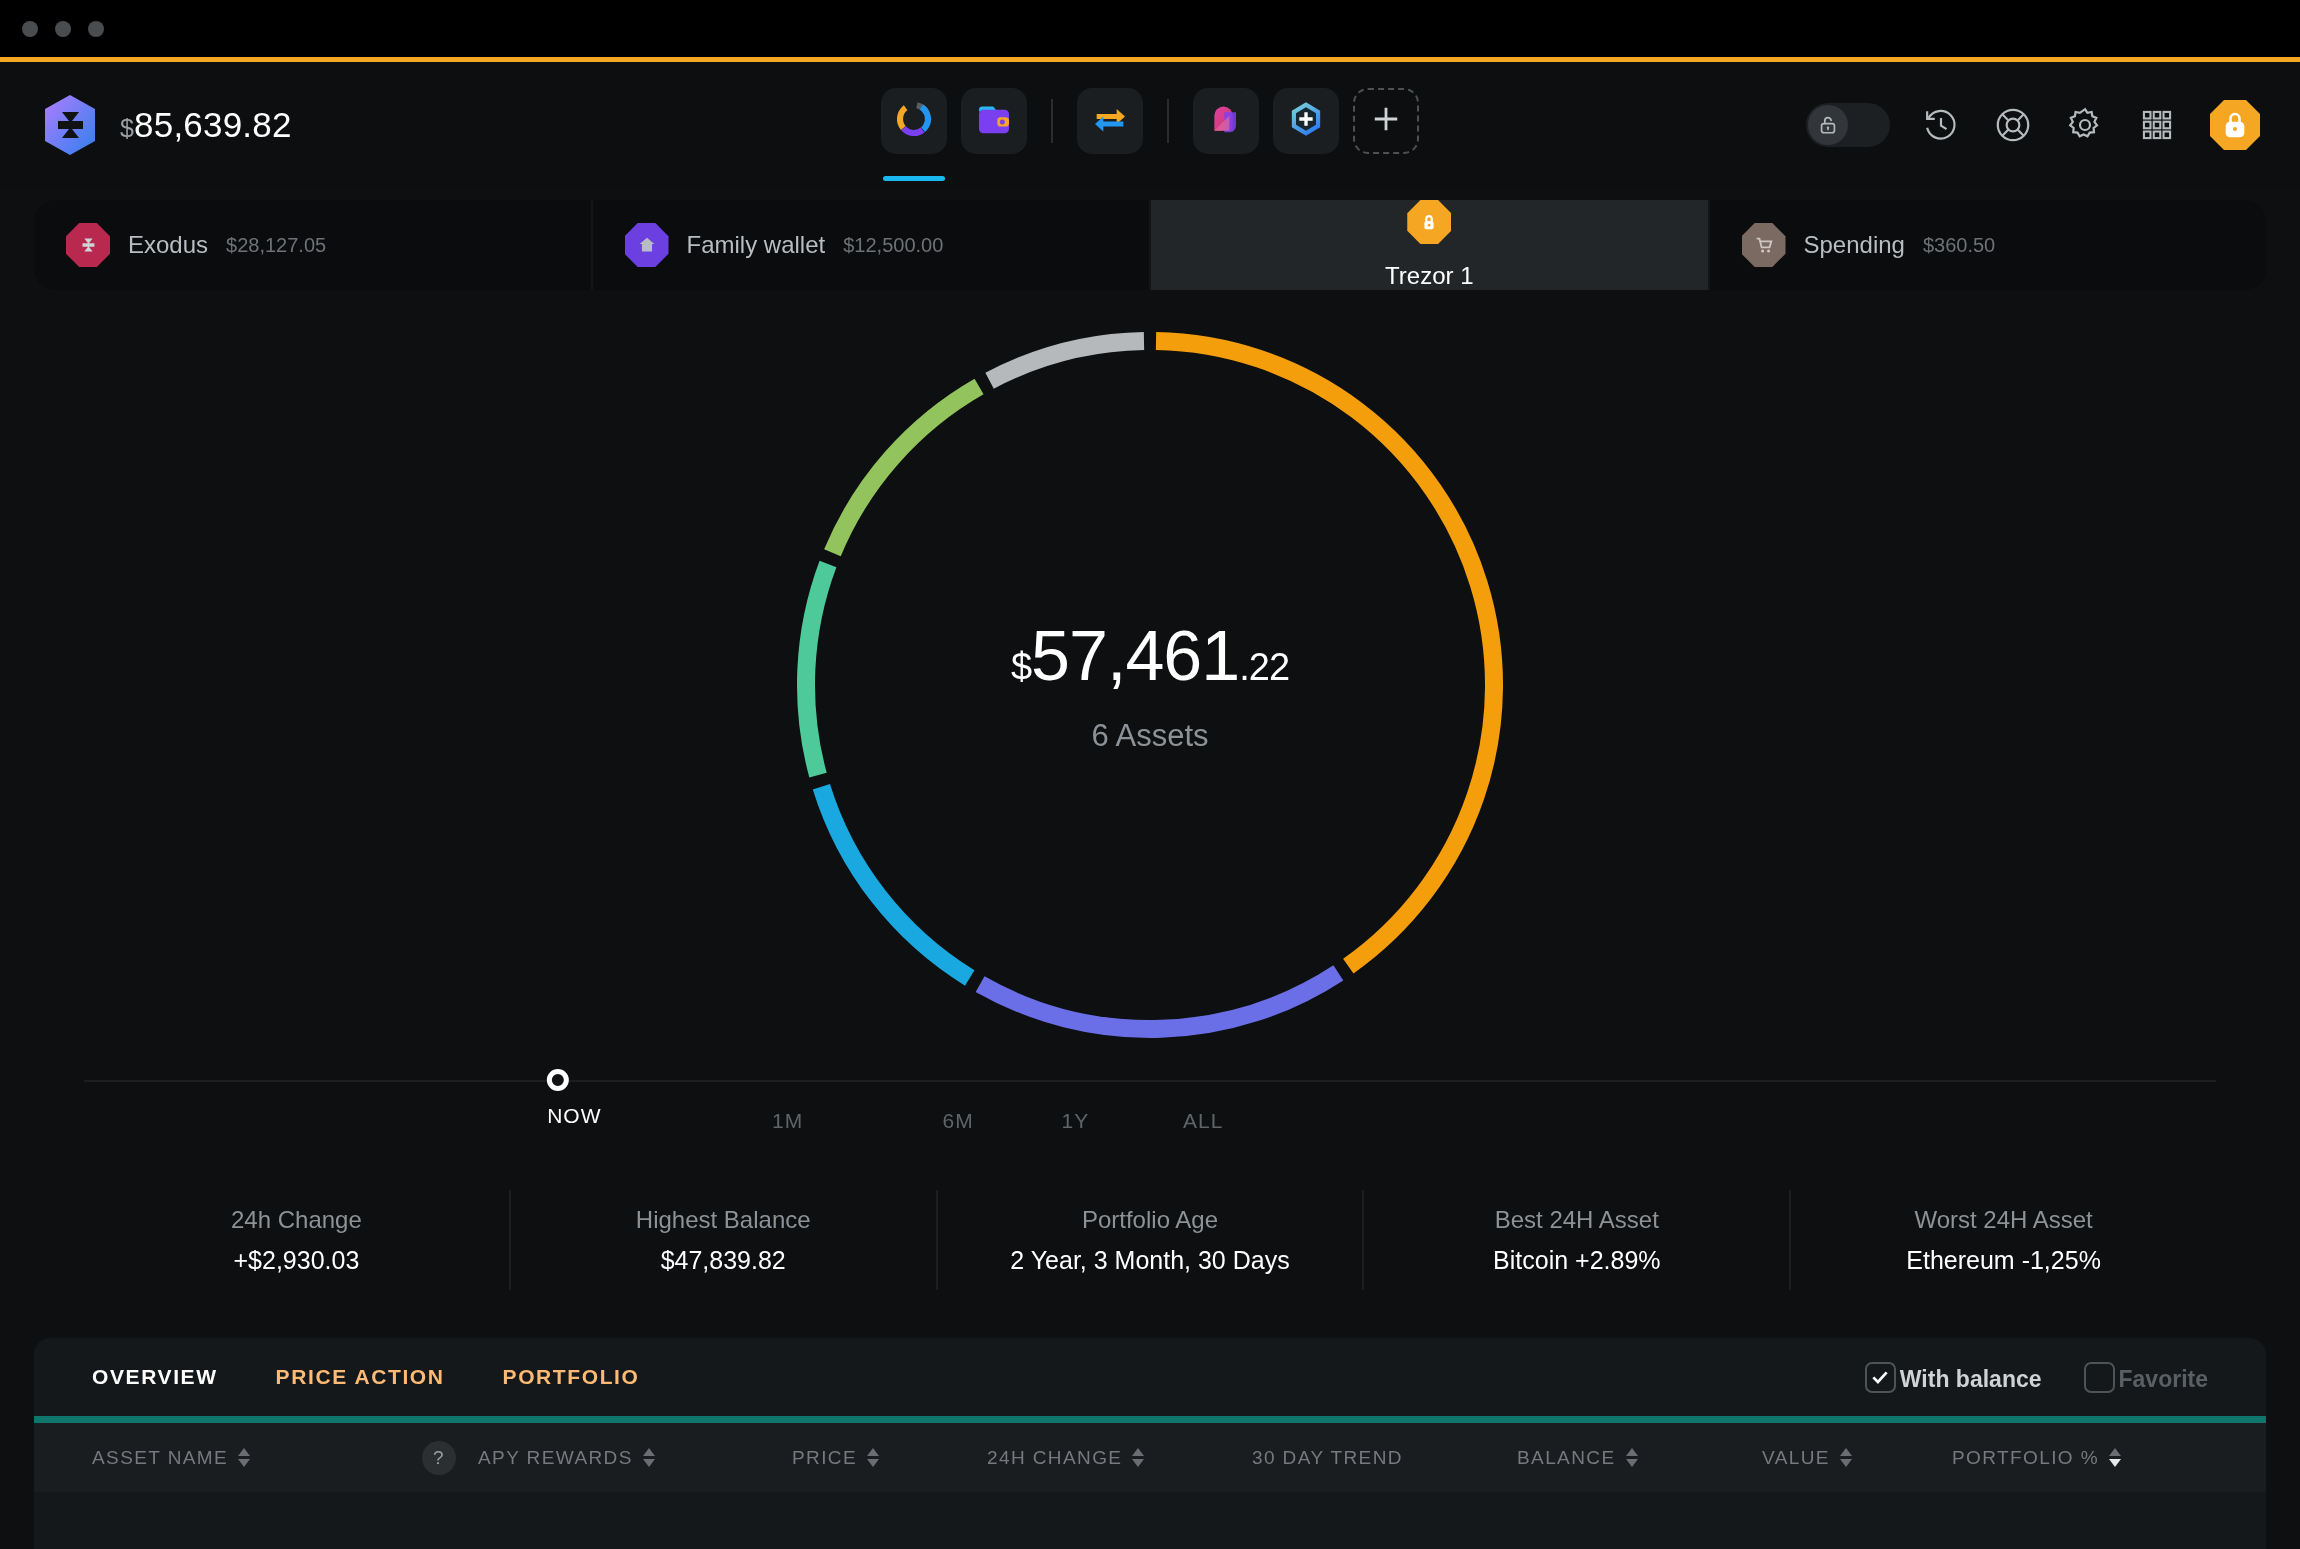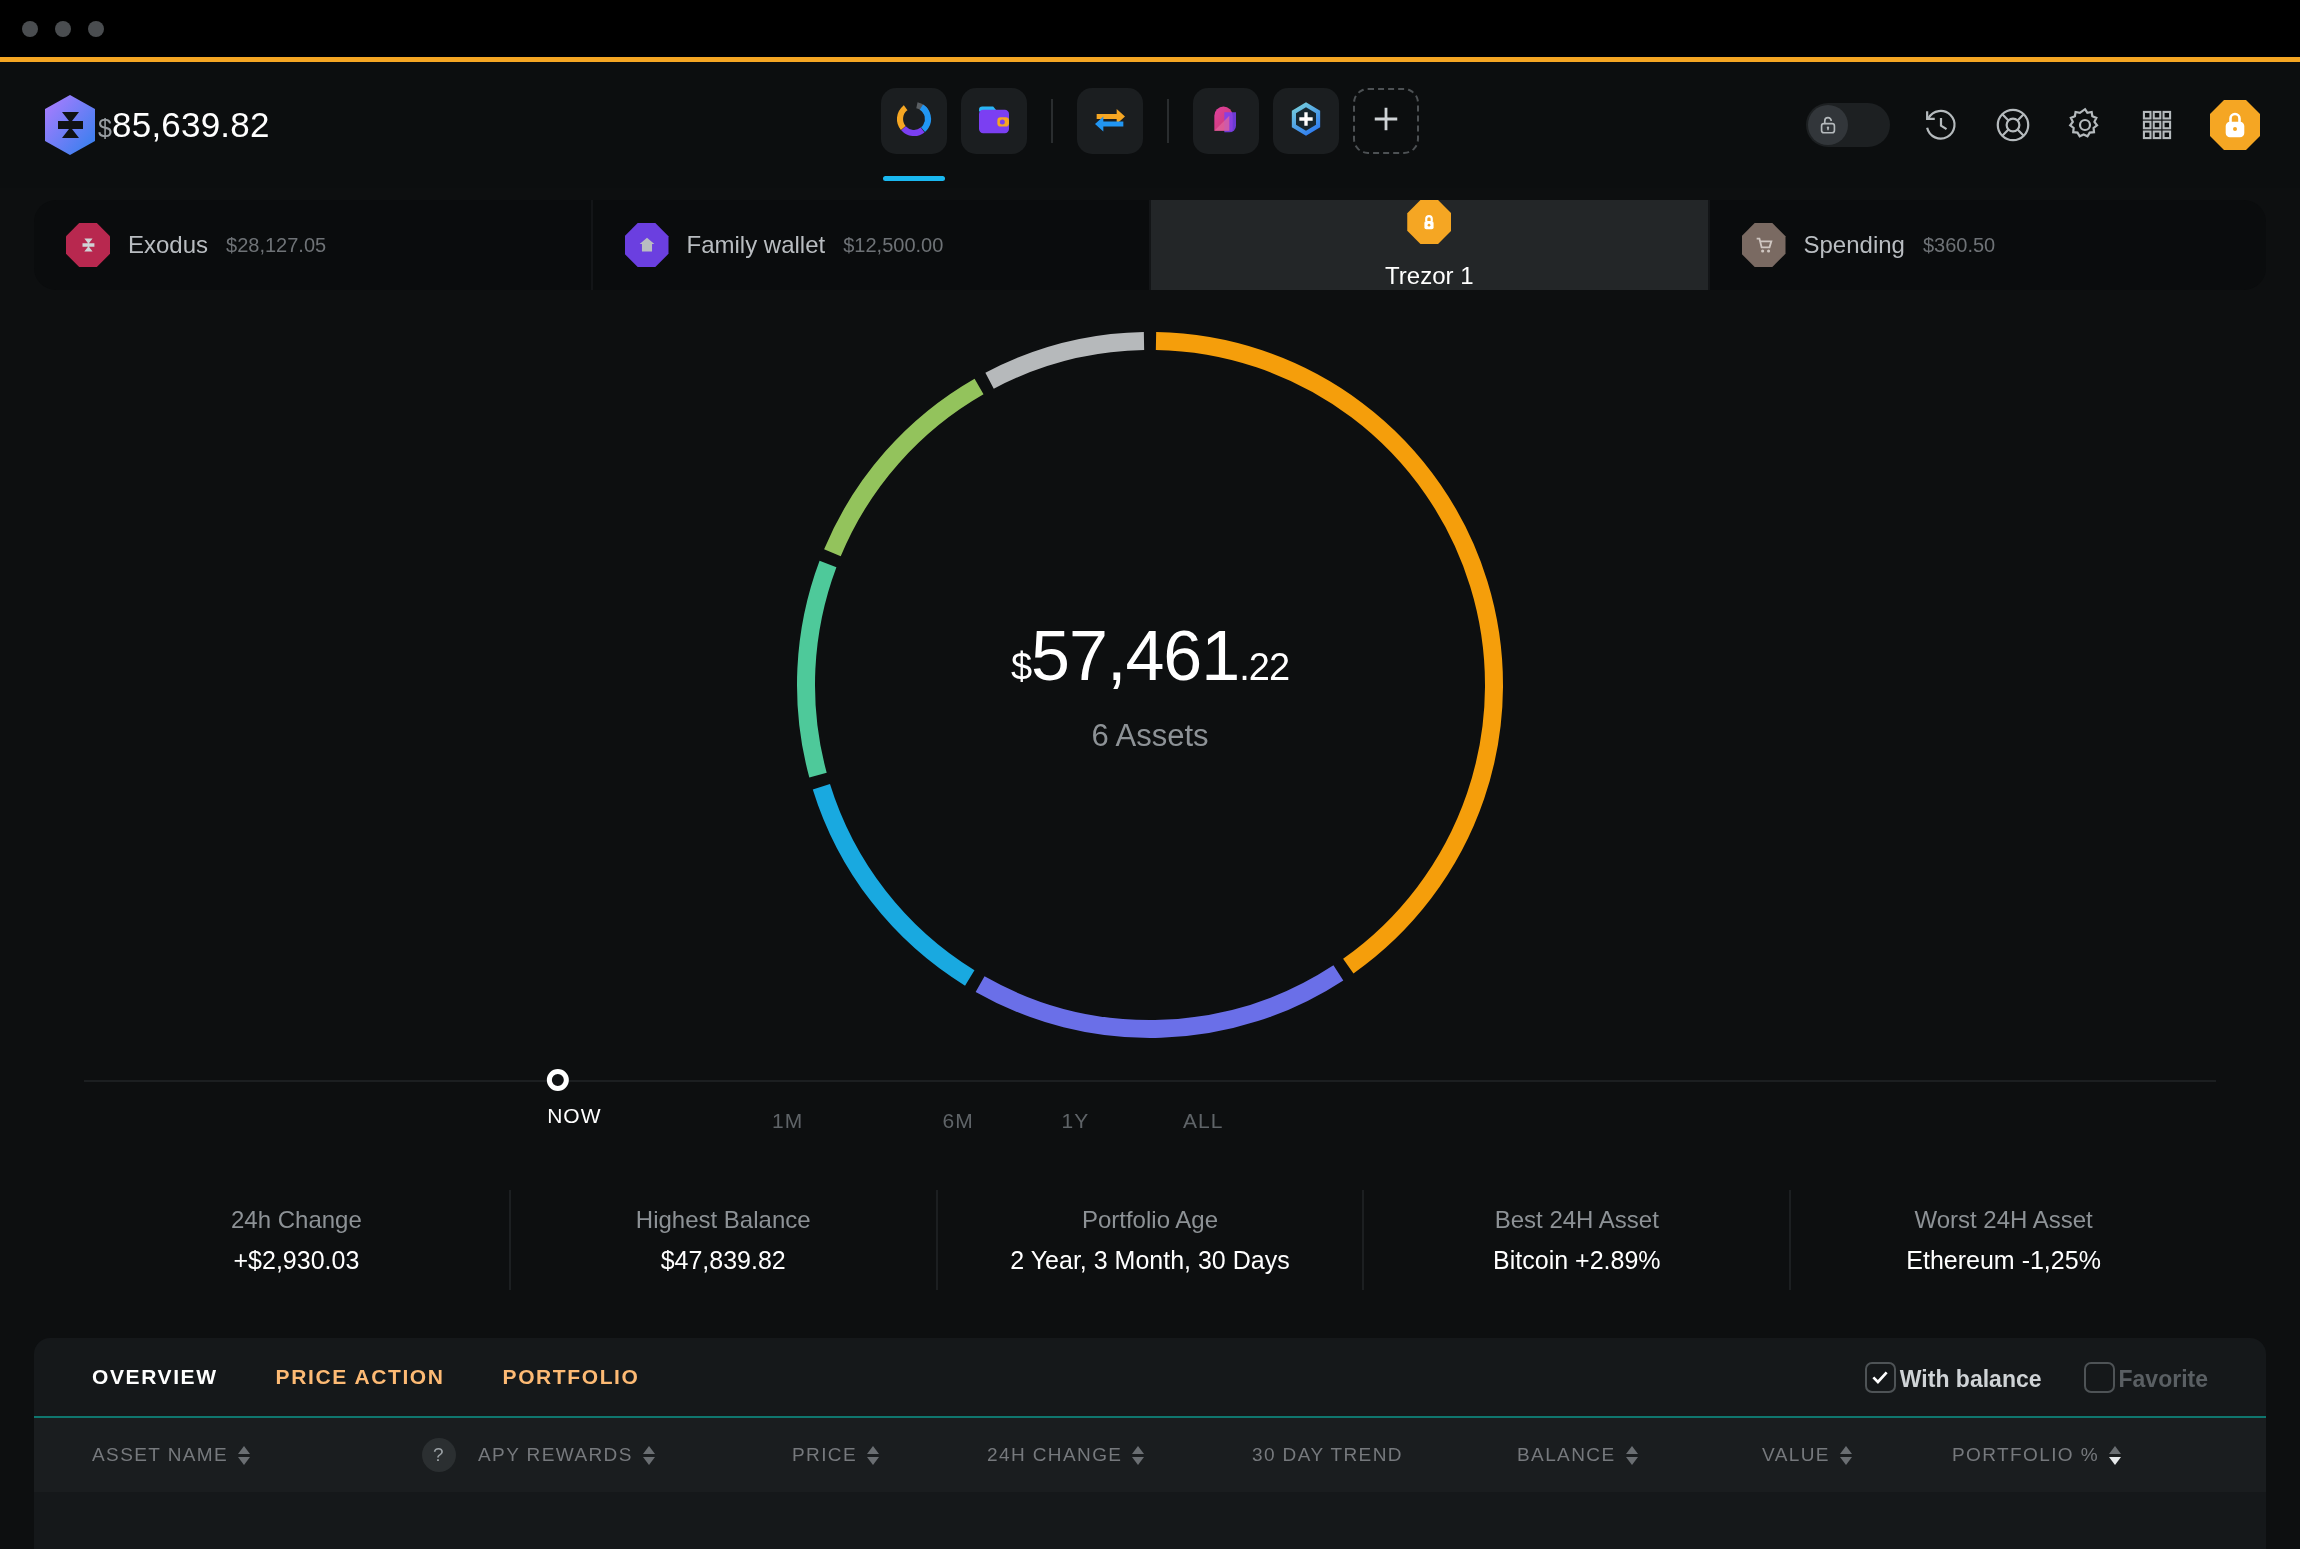--- a/index.html
+++ b/index.html
@@ -27,21 +27,21 @@
   .dot { width: 16px; height: 16px; border-radius: 50%; background: #4a4d50; }
   .accentline { height: 5px; background: #f5a623; flex: 0 0 auto; }
 
   
   .header {
     height: 126px; flex: 0 0 auto;
     background: #0c0e0f;
     display: flex; align-items: center;
     position: relative;
   }
-  .brand { display: flex; align-items: center; padding-left: 42px; }
+  .brand { display: flex; align-items: center; gap: 22px; padding-left: 42px; }
   .logo-mark { width: 56px; height: 62px; }
   .balance { font-size: 35px; color: #fff; letter-spacing: .2px; }
   .balance .cur { font-size: 25px; color: #9a9fa3; }
 
   .navcluster {
     position: absolute; left: 50%; top: 26px;
     transform: translateX(-50%);
     display: flex; align-items: center; gap: 14px;
   }
   .navbtn {
@@ -171,21 +171,21 @@
   .chkbox {
     width: 31px; height: 31px; border-radius: 7px;
     border: 2px solid #4e5356; display: flex; align-items: center; justify-content: center;
   }
   .chk .clabel { font-size: 23px; color: #cfd3d6; }
   .chk.off .clabel { color: #5a5f63; }
 
   .thead {
     height: 76px; background: #1a1d1f;
     display: flex; align-items: center; padding: 0 58px;
-    border-top: 2px solid #0f766e;
+    border-top: 7px solid #0f766e;
   }
   .th { font-size: 19px; letter-spacing: 1.4px; color: #76797d;
         display: flex; align-items: center; gap: 10px; cursor: pointer; }
   .qmark {
     width: 34px; height: 34px; border-radius: 50%;
     background: #2b2f31; color: #9aa0a4; font-size: 19px;
     display: flex; align-items: center; justify-content: center;
     margin-right: 12px;
   }
   .sorter { display: flex; flex-direction: column; gap: 3px; }

